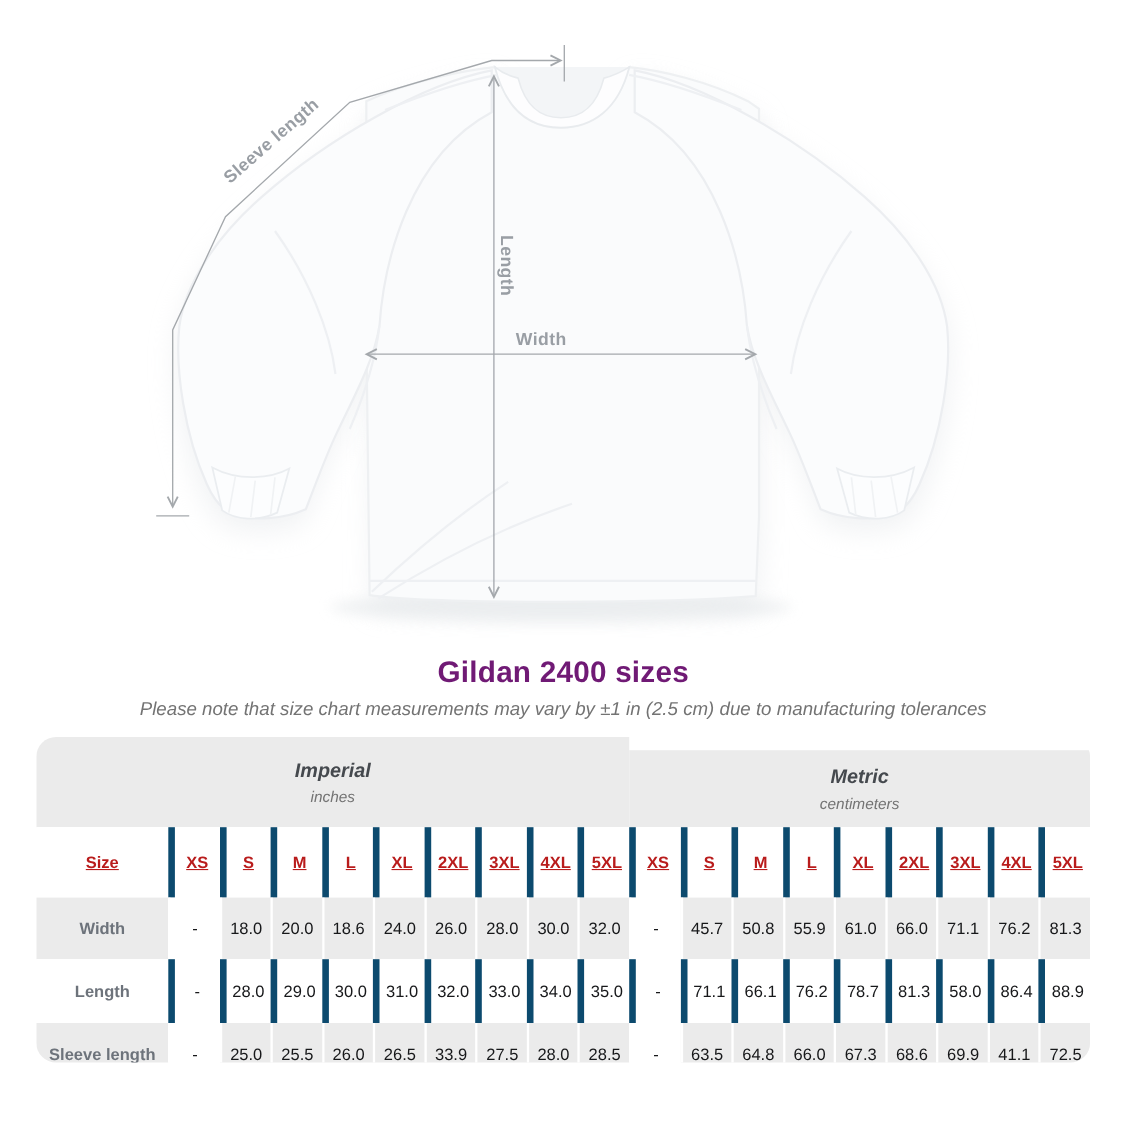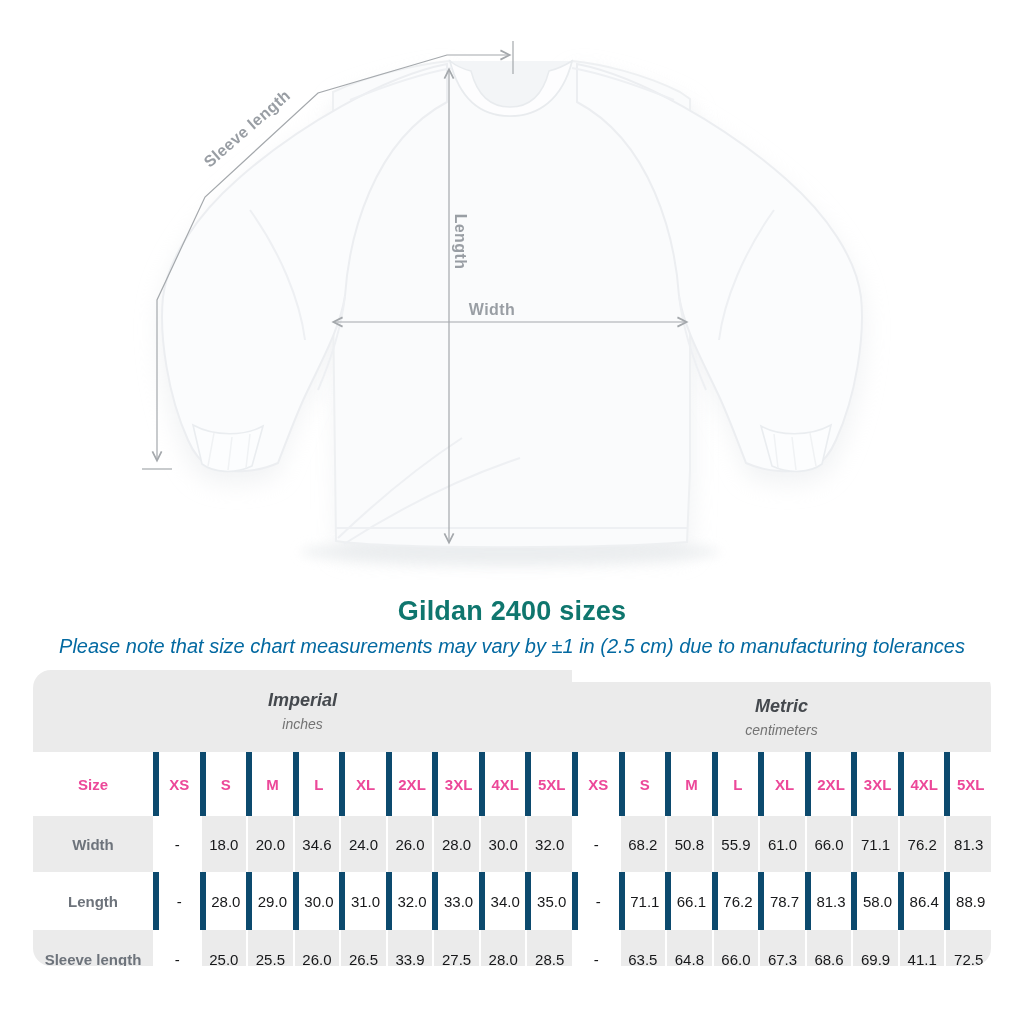--- a/index.html
+++ b/index.html
@@ -16,41 +16,41 @@
     position:absolute;font-weight:bold;color:#999ea4;
     font-size:16px;letter-spacing:.4px;line-height:19px;
   }
   .lab-sleeve{left:172px;top:119px;width:150px;text-align:center;transform:rotate(-41deg);}
   .lab-length{left:428px;top:232px;width:64px;text-align:center;transform:rotate(90deg);}
   .lab-width{left:452px;top:300px;width:80px;text-align:center;}
 
   
   .heading{position:absolute;top:596px;left:0;width:1024px;text-align:center;}
   .heading h1{
-    margin:0;font-size:27px;font-weight:bold;color:#0f766e;letter-spacing:.2px;
+    margin:0;font-size:27px;font-weight:bold;color:#701a75;letter-spacing:.2px;
   }
   .heading p{
-    margin:8px 0 0;font-style:italic;font-size:20px;color:#0369a1;
+    margin:8px 0 0;font-style:italic;font-size:17px;color:#737373;
   }
 
   
   .size-table{
     position:absolute;left:33px;top:670px;width:958px;height:296px;
     border-radius:18px;overflow:hidden;background:#ffffff;
     display:grid;
     grid-template-columns:120px repeat(18,1fr);
     grid-template-rows:82px 64px 56px 58px 59px;
   }
   .cell{display:flex;align-items:center;justify-content:center;min-width:0;}
   .band{background:#ebebeb;flex-direction:column;gap:5px;}
   .band-imp{grid-column:1 / 11;}
   .band-met{grid-column:11 / 20;margin-top:12px;}
   .band .g{font-size:18px;font-weight:bold;font-style:italic;color:#45494e;}
   .band .u{font-size:14px;font-style:italic;color:#737373;}
-  .h{font-weight:bold;color:#ec4899;font-size:15px;}
+  .h{font-weight:bold;color:#b91c1c;font-size:15px;text-decoration:underline;}
   .lbl{font-weight:bold;color:#6d737b;font-size:15px;}
   .d{color:#17181a;font-size:15px;}
   .bg-w{background:#ffffff;}
   .bg-g{background:#ebebeb;}
   .sg{border-left:6px solid #0c4a6e;}
   .sw{border-left:2px solid #ffffff;}
 </style>
 </head>
 <body>
 
@@ -157,28 +157,28 @@
     <div class="cell bg-w h sg">XL</div>
     <div class="cell bg-w h sg">2XL</div>
     <div class="cell bg-w h sg">3XL</div>
     <div class="cell bg-w h sg">4XL</div>
     <div class="cell bg-w h sg">5XL</div>
 
     <div class="cell bg-g lbl">Width</div>
     <div class="cell bg-w d sw">-</div>
     <div class="cell bg-g d sw">18.0</div>
     <div class="cell bg-g d sw">20.0</div>
-    <div class="cell bg-g d sw">34.6</div>
+    <div class="cell bg-g d sw">18.6</div>
     <div class="cell bg-g d sw">24.0</div>
     <div class="cell bg-g d sw">26.0</div>
     <div class="cell bg-g d sw">28.0</div>
     <div class="cell bg-g d sw">30.0</div>
     <div class="cell bg-g d sw">32.0</div>
     <div class="cell bg-w d sw">-</div>
-    <div class="cell bg-g d sw">68.2</div>
+    <div class="cell bg-g d sw">45.7</div>
     <div class="cell bg-g d sw">50.8</div>
     <div class="cell bg-g d sw">55.9</div>
     <div class="cell bg-g d sw">61.0</div>
     <div class="cell bg-g d sw">66.0</div>
     <div class="cell bg-g d sw">71.1</div>
     <div class="cell bg-g d sw">76.2</div>
     <div class="cell bg-g d sw">81.3</div>
 
     <div class="cell bg-w lbl">Length</div>
     <div class="cell bg-w d sg">-</div>

